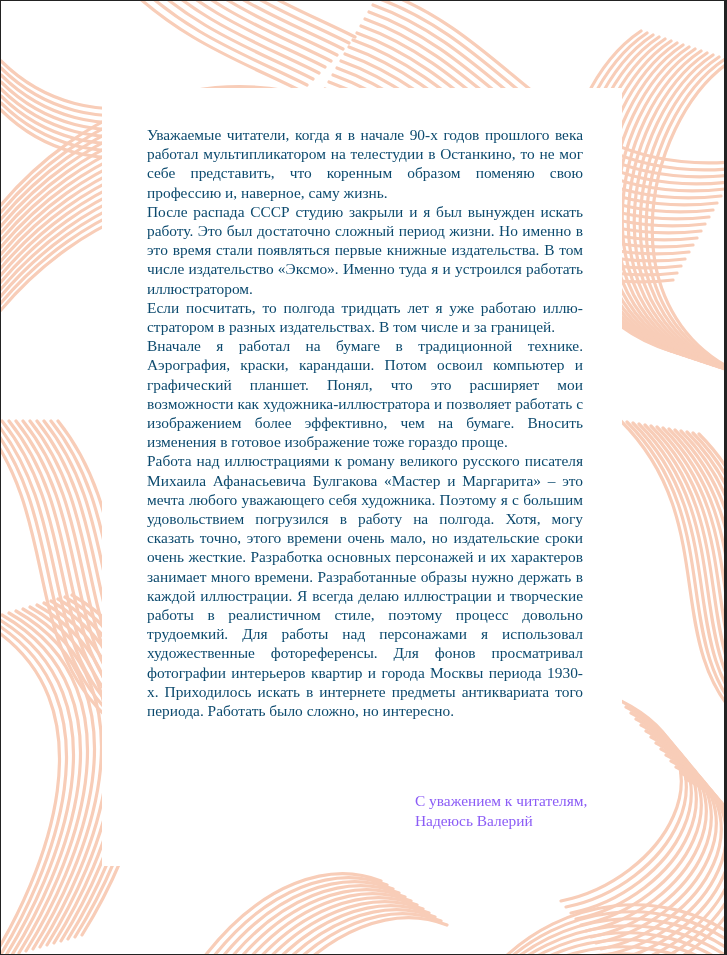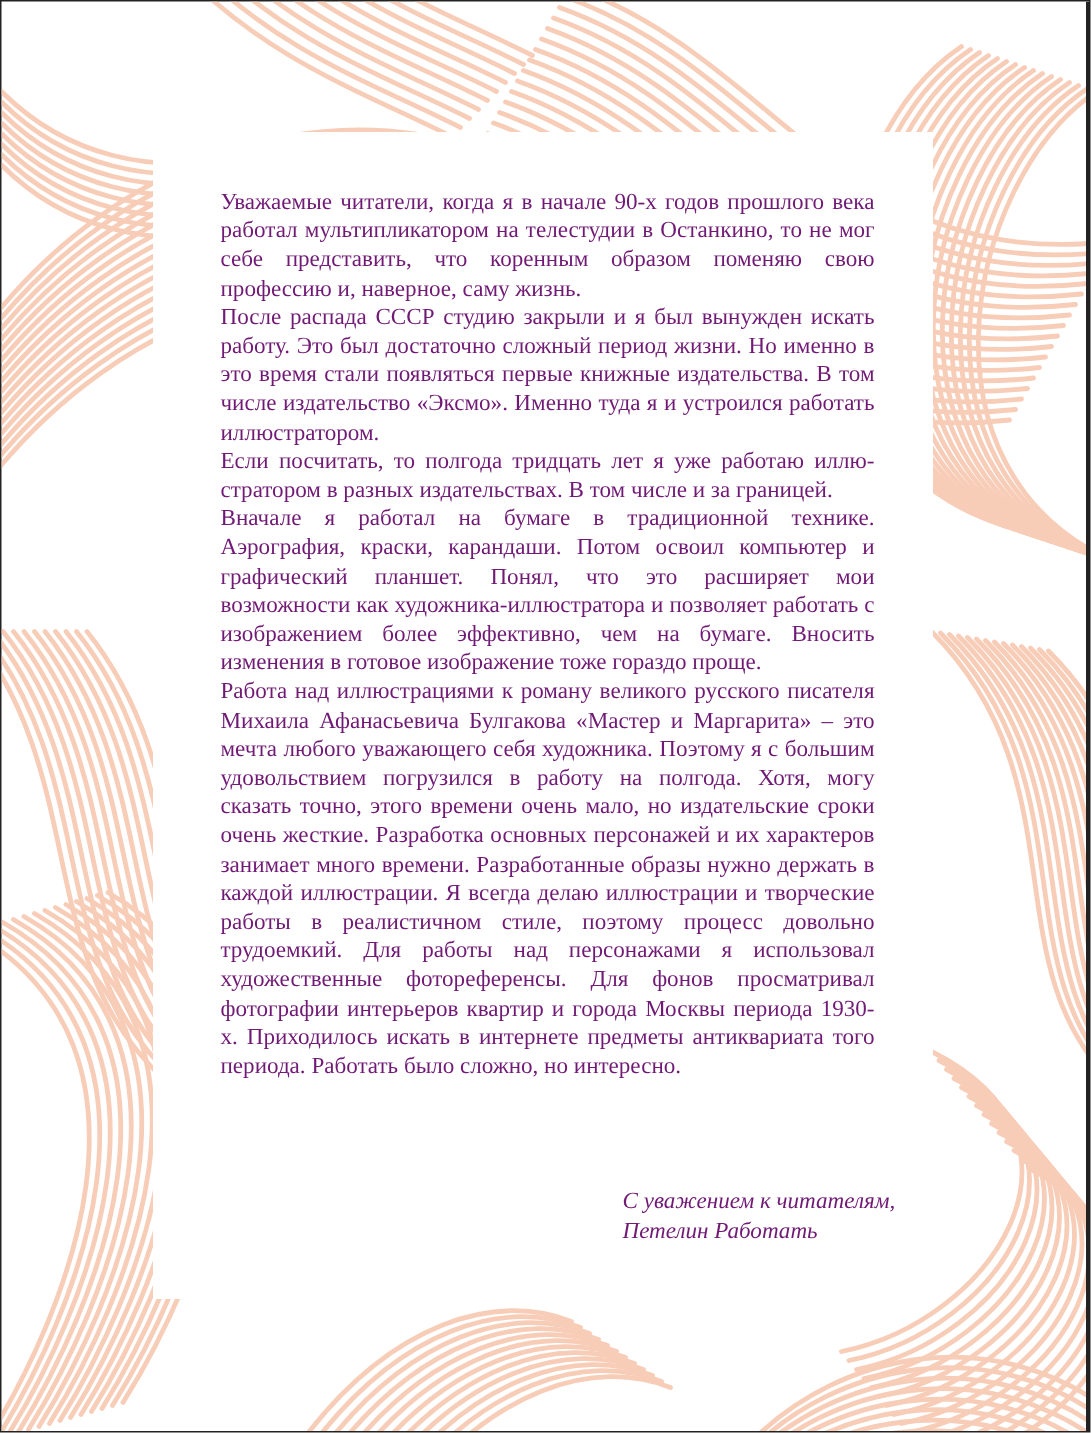--- a/index.html
+++ b/index.html
@@ -26,32 +26,31 @@
     width: 520px; height: 778px;
     background: #ffffff;
   }
   .body-text {
     position: absolute;
     left: 45px; top: 37px;
     width: 436px;
     font-family: "Liberation Serif", "DejaVu Serif", serif;
     font-size: 15.4px;
     line-height: 19.2px;
-    color: #701a75;
+    color: #0c4a6e;
     text-align: justify;
   }
   .body-text p { margin: 0; hyphens: manual; }
   .signature {
     position: absolute;
     left: 313px; top: 703px;
     font-family: "Liberation Serif", "DejaVu Serif", serif;
-    font-style: italic;
     font-size: 15.4px;
     line-height: 20px;
-    color: #701a75;
+    color: #8b5cf6;
   }
   .signature div { white-space: nowrap; }
 </style>
 </head>
 <body>
 
 <div class="page">
   <svg class="pattern" viewBox="0 0 725 953" xmlns="http://www.w3.org/2000/svg">
     <g id="pattern-group" fill="none" stroke-linecap="round">
         <path d="M-40,260 C80,60 300,40 420,160" stroke="#f8cdb8" stroke-width="3.2"></path>
@@ -204,16 +203,16 @@
   <div class="panel">
     <div class="body-text">
       <p>Уважаемые читатели, когда я в начале 90-х годов прошлого века работал мультипликатором на телестудии в Останкино, то не мог себе представить, что коренным образом поменяю свою профессию и, наверное, саму жизнь.</p>
       <p>После распада СССР студию закрыли и я был вынужден искать работу. Это был достаточно сложный период жизни. Но именно в это время стали появляться первые книжные издательства. В том числе издательство «Эксмо». Именно туда я и устроился работать иллюстратором.</p>
       <p>Если посчитать, то полгода тридцать лет я уже работаю иллю­стратором в разных издательствах. В том числе и за границей.</p>
       <p>Вначале я работал на бумаге в традиционной технике. Аэрография, краски, карандаши. Потом освоил компьютер и графический планшет. Понял, что это расширяет мои возможности как художника-иллю­стратора и позволяет работать с изображением более эффективно, чем на бумаге. Вносить изменения в готовое изображение тоже гораздо проще.</p>
       <p>Работа над иллюстрациями к роману великого русского писателя Михаила Афанасьевича Булгакова «Мастер и Маргарита» – это мечта любого уважающего себя художника. Поэтому я с большим удоволь­ствием погрузился в работу на полгода. Хотя, могу сказать точно, этого времени очень мало, но издательские сроки очень жесткие. Разработка основных персонажей и их характеров занимает много времени. Разработанные образы нужно держать в каждой иллю­страции. Я всегда делаю иллюстрации и творческие работы в реа­листичном стиле, поэтому процесс довольно трудоемкий. Для работы над персонажами я использовал художественные фото­референсы. Для фонов просматривал фотографии интерьеров квартир и города Москвы периода 1930-х. Приходилось искать в интернете предметы антиквариата того периода. Работать было сложно, но интересно.</p>
     </div>
     <div class="signature">
       <div>С уважением к читателям,</div>
-      <div>Петелин Работать</div>
+      <div>Надеюсь Валерий</div>
     </div>
   </div>
 </div>
 
 </body></html>

